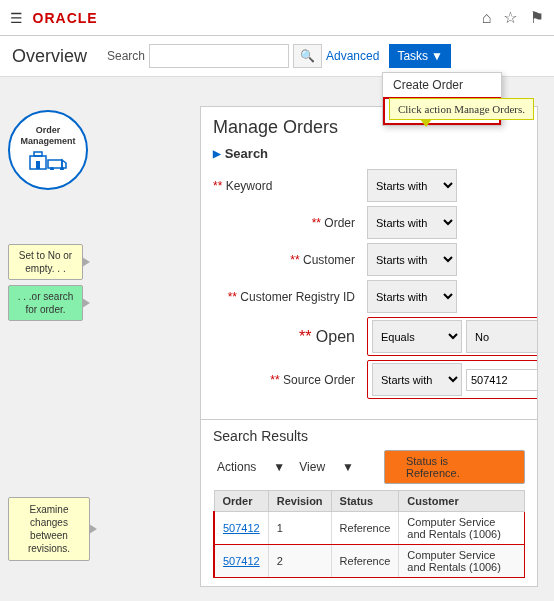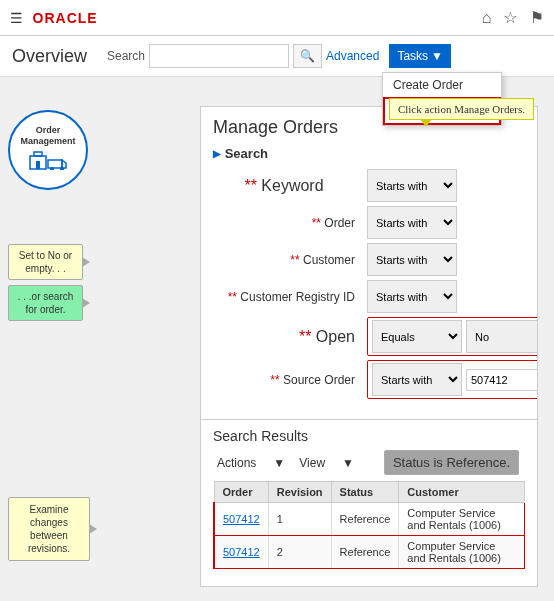--- a/index.html
+++ b/index.html
@@ -254,24 +254,24 @@
       font-size: 12px;
       color: #333;
       display: flex;
       align-items: center;
       gap: 17px;
       padding: 2px 4px;
     }
 
     
     .status-callout {
-      background: #a3a3a3;
+      background: #f97316;
       border: 1px solid #aaa;
-      padding: 4px 8px;
-      font-size: 13px;
+      padding: 4px 21px;
+      font-size: 11px;
       color: #333;
       border-radius: 2px;
       margin-left: 20px;
     }
 
     
     .results-table {
       width: 100%;
       border-collapse: collapse;
       font-size: 11px;
@@ -363,21 +363,21 @@
 <div class="main-content">
   <div class="manage-orders-section">
     <div class="section-title">Manage Orders</div>
 
     <div class="search-section-title">
       <span class="triangle-icon">▶</span>
       <span>Search</span>
     </div>
 
     <div style="display:grid; grid-template-columns: 150px 1fr; gap:4px 4px; align-items:center; margin-bottom:6px;">
-      <div style="text-align:center; font-size:16px; color:#333; padding-right:8px;"><span style="color:#cc0000">**</span> Keyword</div>
+      <div style="text-align:left; font-size:12px; color:#333; padding-right:8px;"><span style="color:#cc0000">**</span> Keyword</div>
       <div>
         <select class="field-select"><option>Starts with</option></select>
       </div>
 
       <div style="text-align:right; font-size:12px; color:#333; padding-right:8px;"><span style="color:#cc0000">**</span> Order</div>
       <div>
         <select class="field-select"><option>Starts with</option></select>
       </div>
 
       <div style="text-align:right; font-size:12px; color:#333; padding-right:8px;"><span style="color:#cc0000">**</span> Customer</div>

